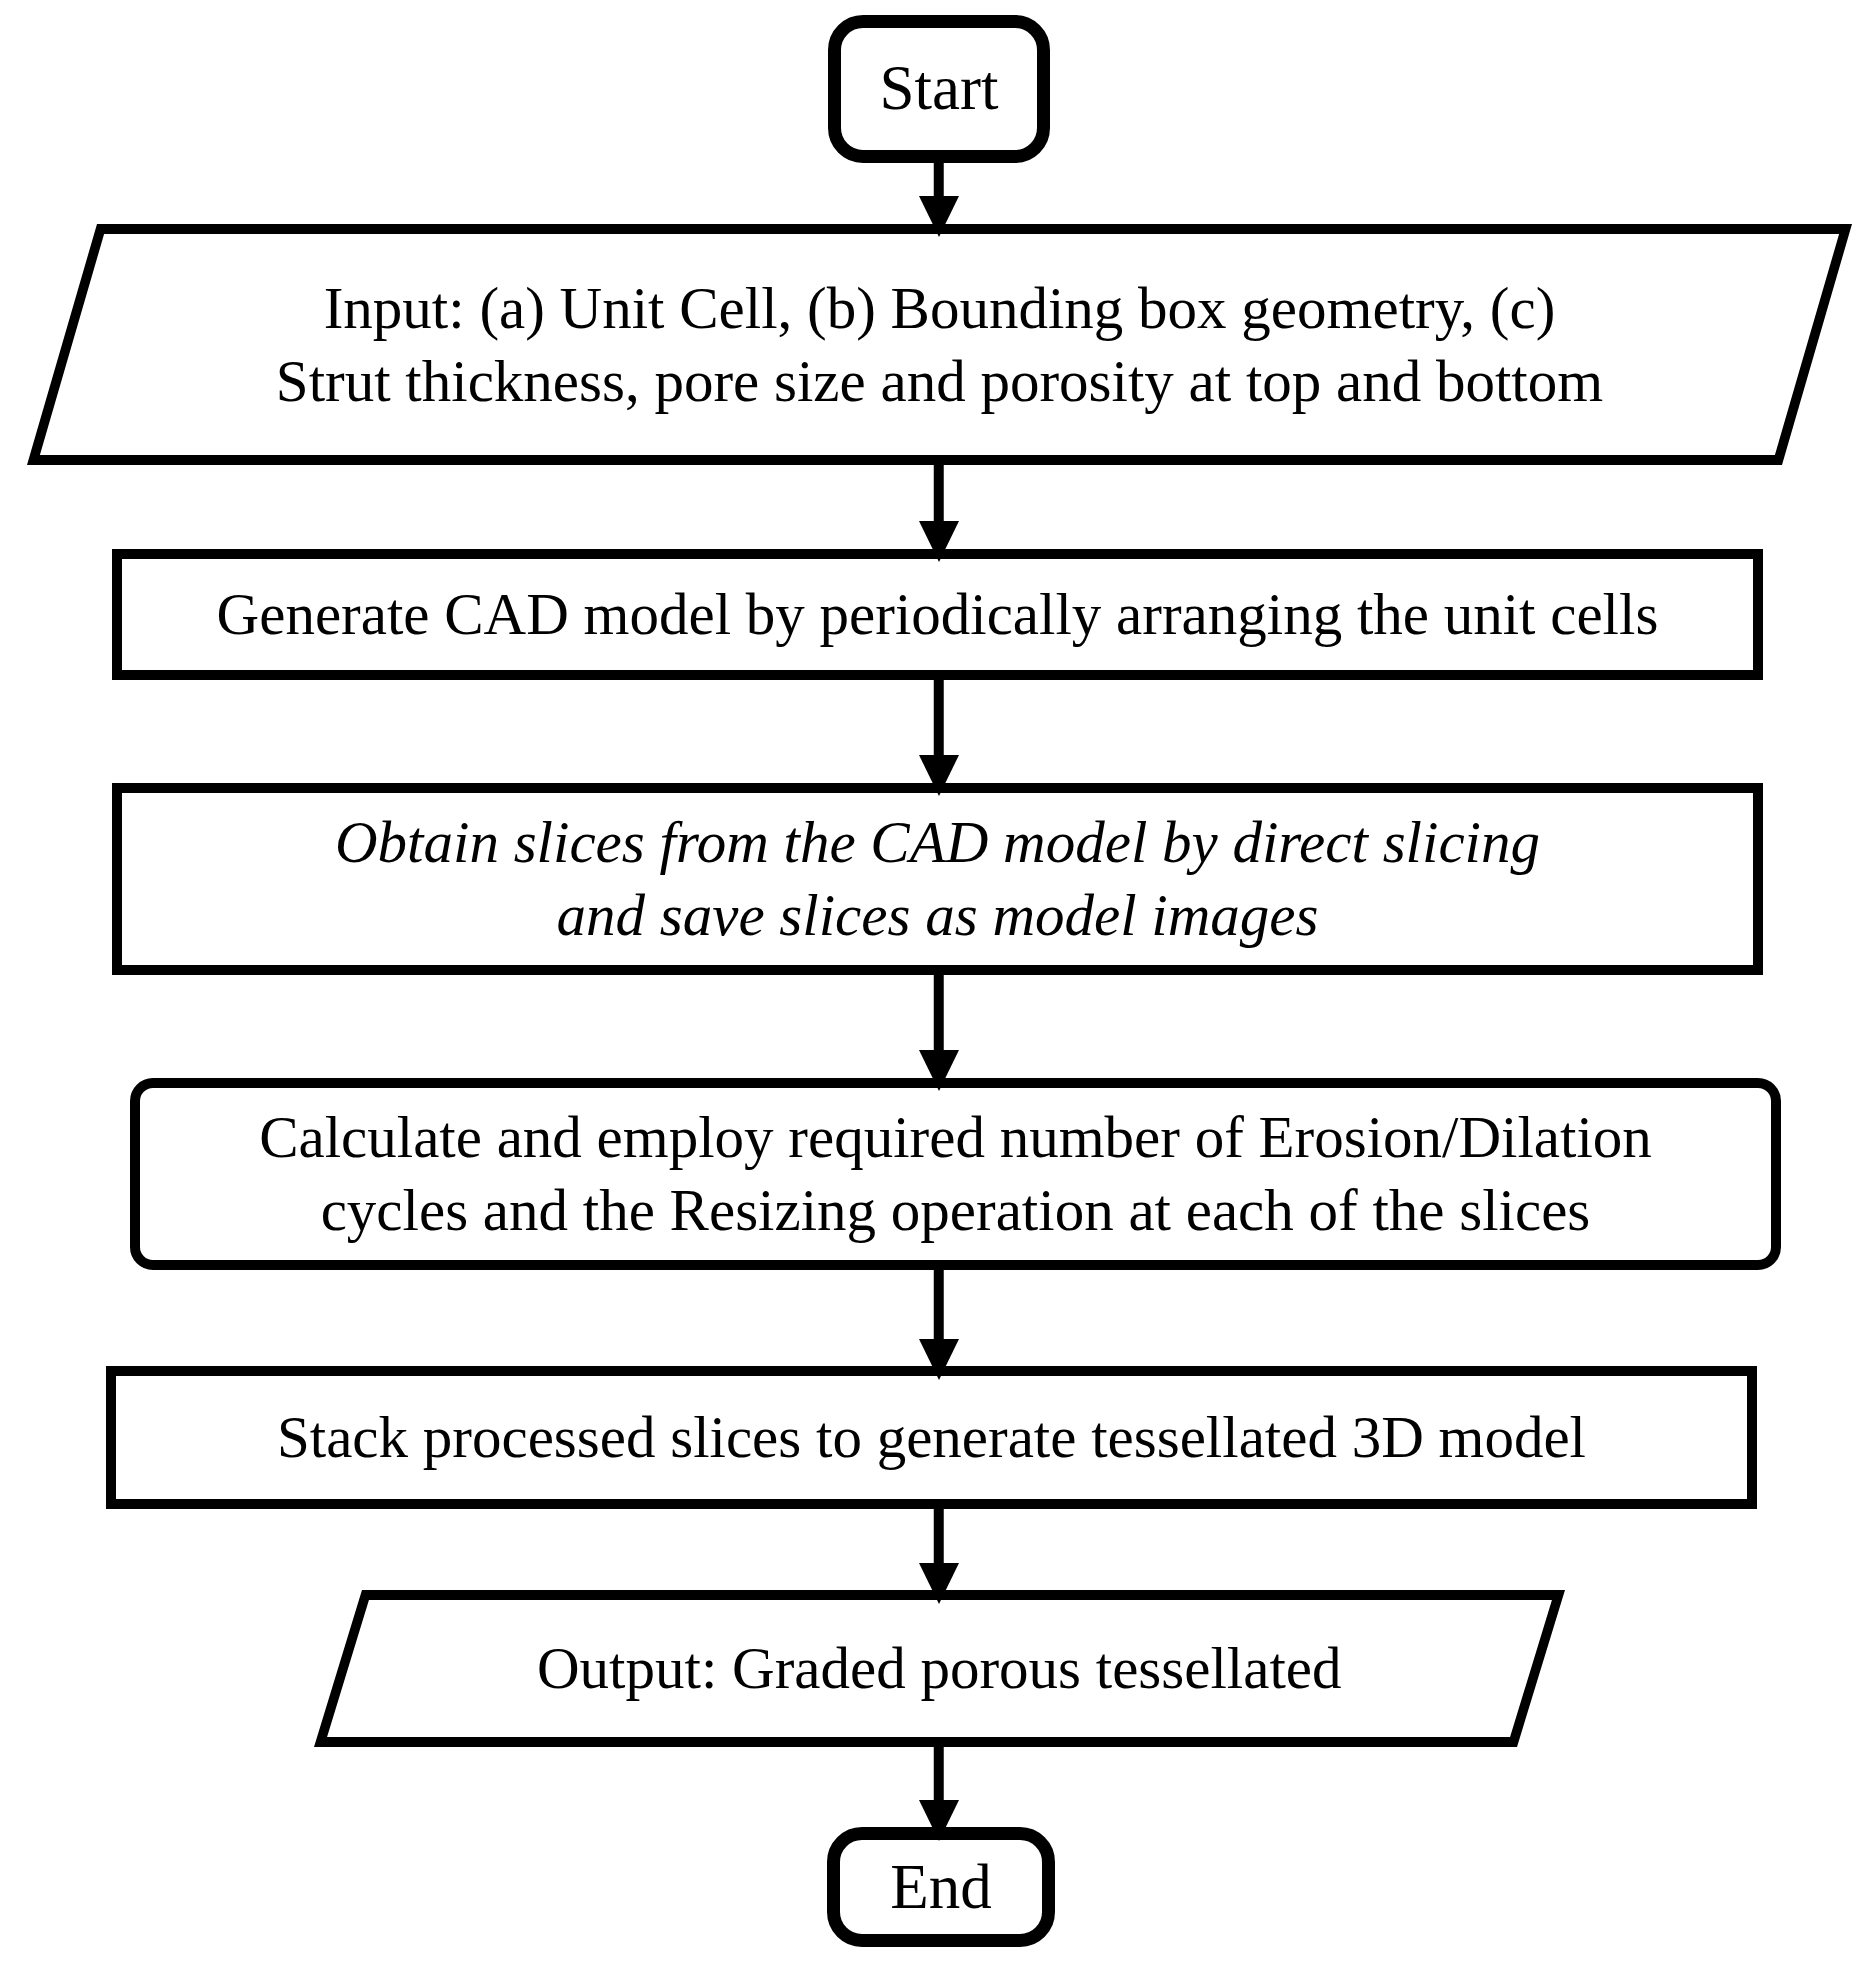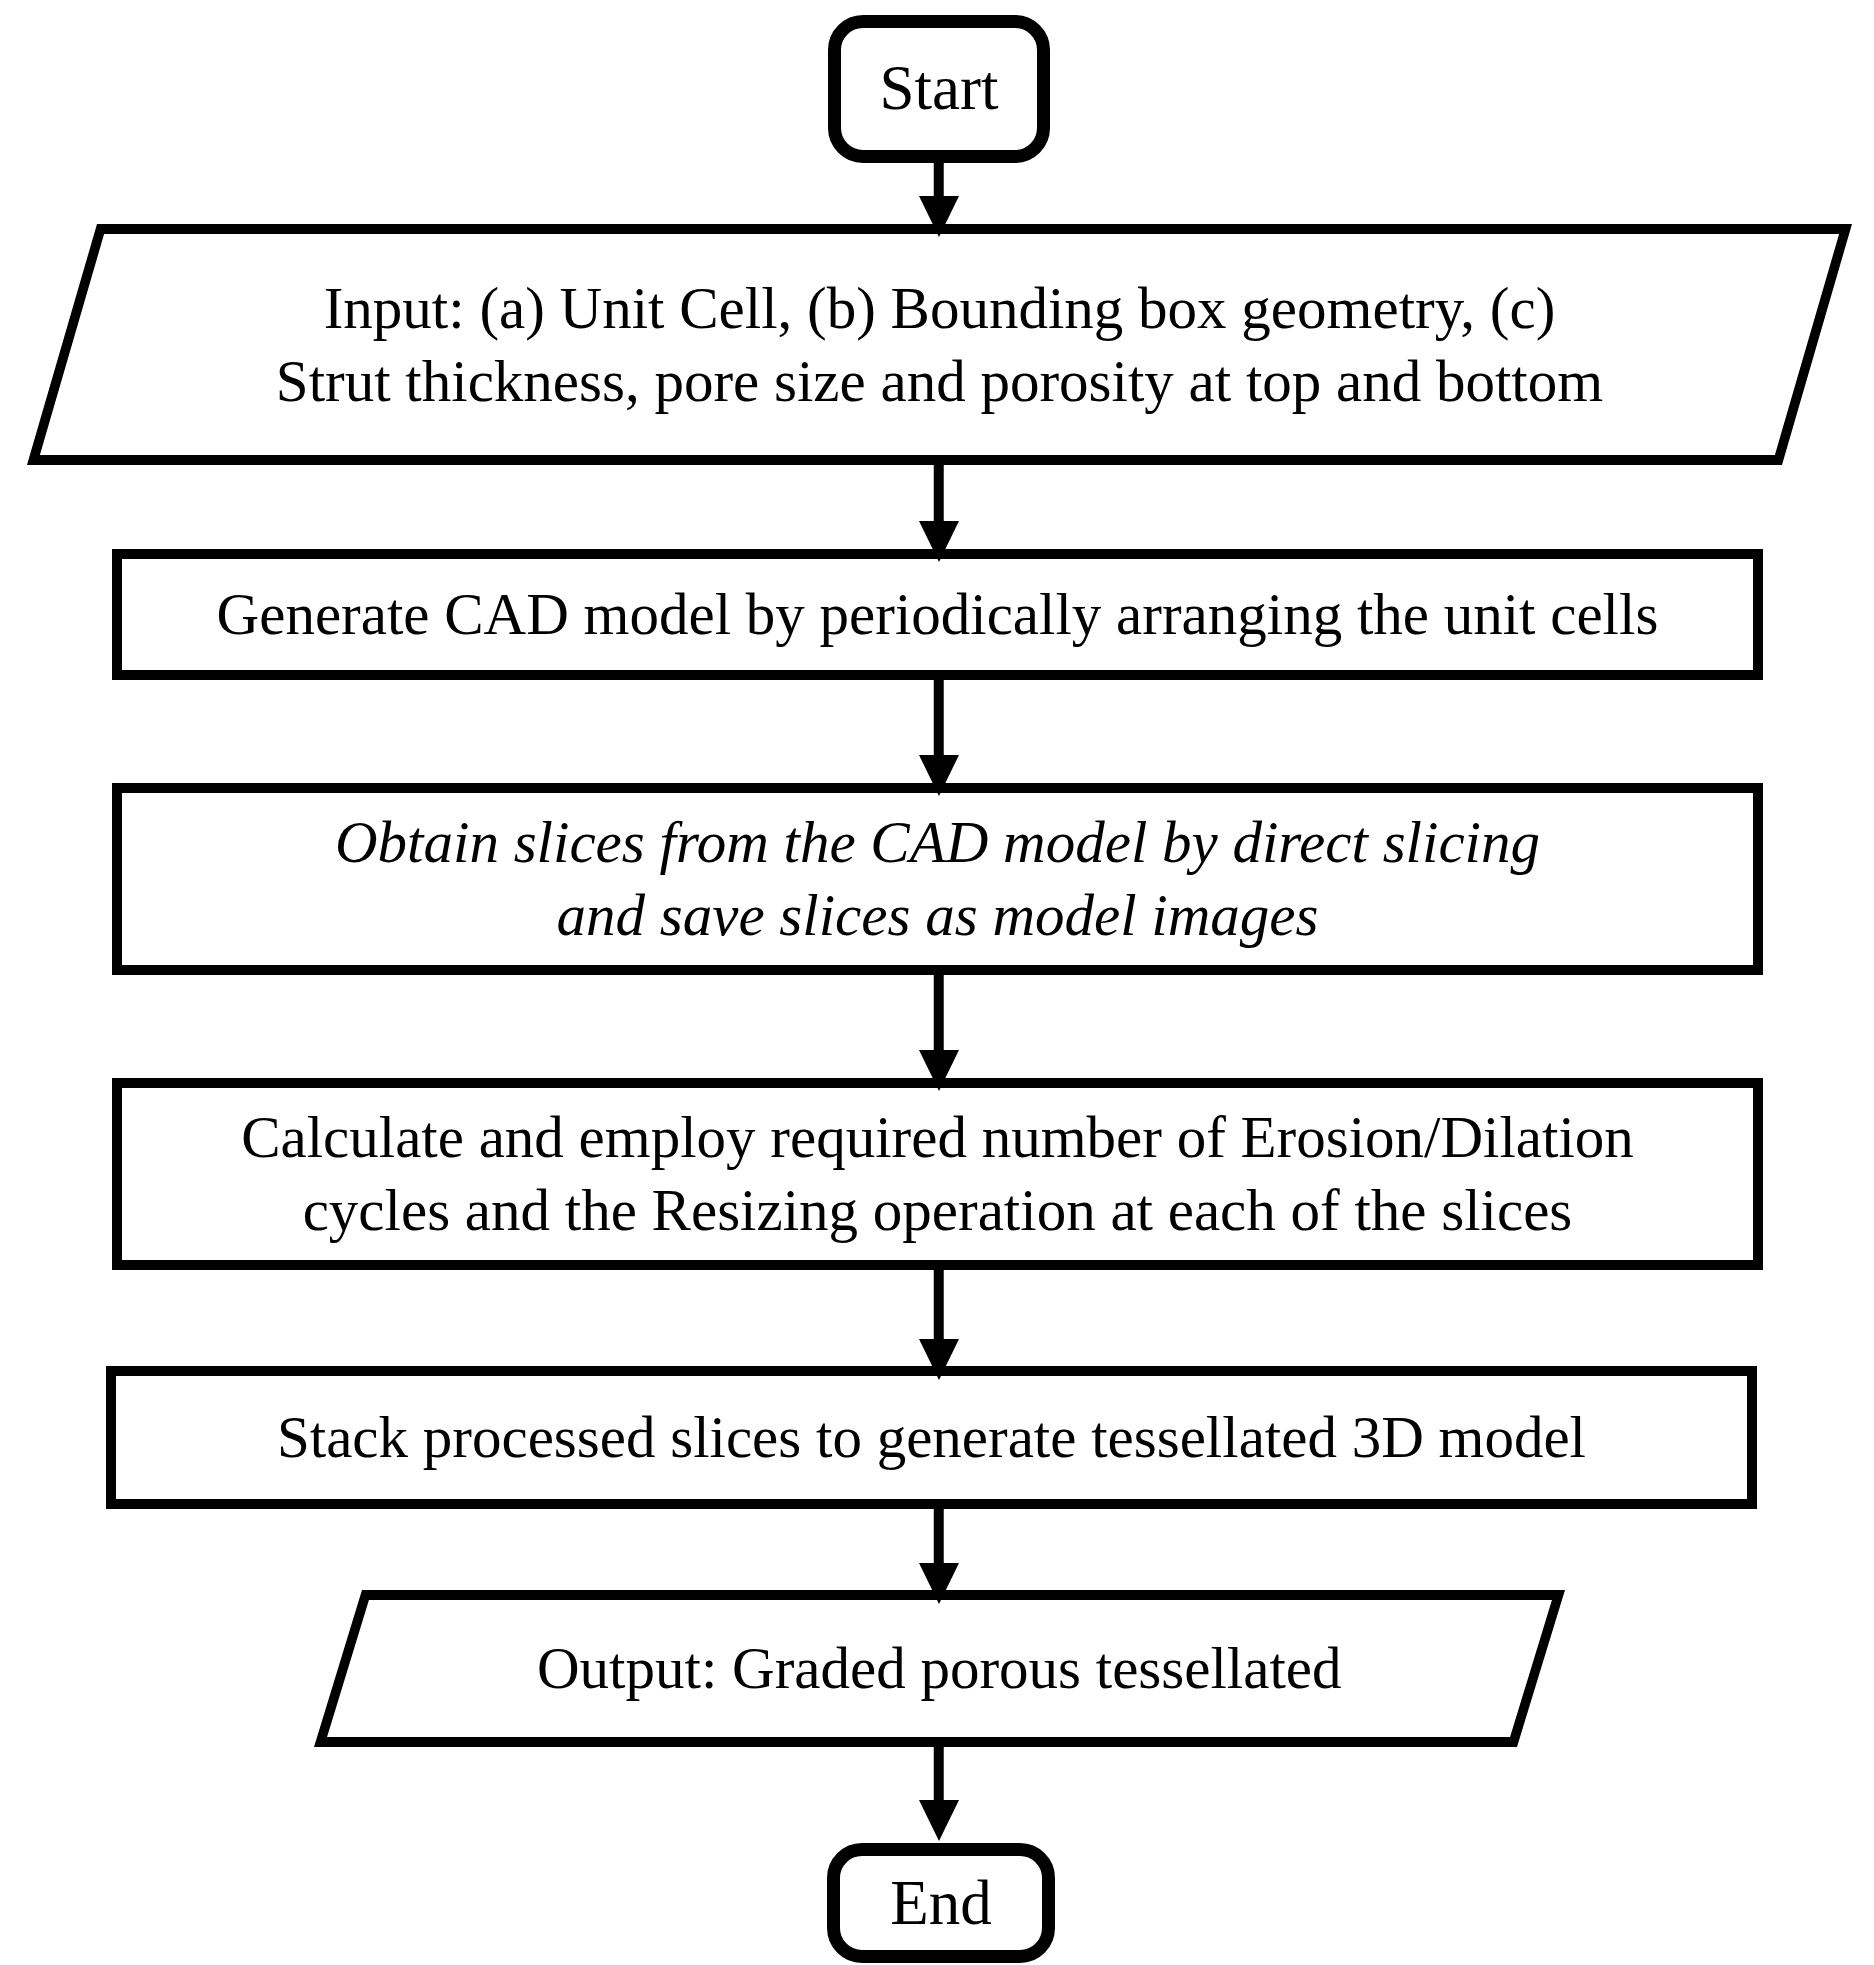--- a/index.html
+++ b/index.html
@@ -102,21 +102,21 @@
   <div class="node" style="left:112px; top:783px; width:1651px; height:192px;font-style:italic;">
     <span>Obtain slices from the CAD model by direct slicing</span>
     <span>and save slices as model images</span>
   </div>
 
   <div class="arrow" style="left:918px; top:971px; height:120px;">
     <div class="shaft"></div>
     <div class="head"></div>
   </div>
 
-  <div class="node" style="left:112px; top:1078px; width:1651px; height:192px;">
+  <div class="node" style="left:130px; top:1078px; width:1651px; height:192px;border-radius:23px;">
     <span>Calculate and employ required number of Erosion/Dilation</span>
     <span>cycles and the Resizing operation at each of the slices</span>
   </div>
 
   <div class="arrow" style="left:918px; top:1266px; height:114px;">
     <div class="shaft"></div>
     <div class="head"></div>
   </div>
 
   <div class="node" style="left:106px; top:1366px; width:1651px; height:143px;">
@@ -132,18 +132,18 @@
     <div class="skew-inner" style="transform:skewX(17deg);">
       <span>Output: Graded porous tessellated</span>
     </div>
   </div>
 
   <div class="arrow" style="left:918px; top:1744px; height:97px;">
     <div class="shaft"></div>
     <div class="head"></div>
   </div>
 
-  <div class="node terminator" style="left:827px; top:1827px; width:228px; height:120px;margin-top:16px;">
+  <div class="node terminator" style="left:827px; top:1827px; width:228px; height:120px;">
     <span>End</span>
   </div>
 
 </div>
 
 
 </body></html>

